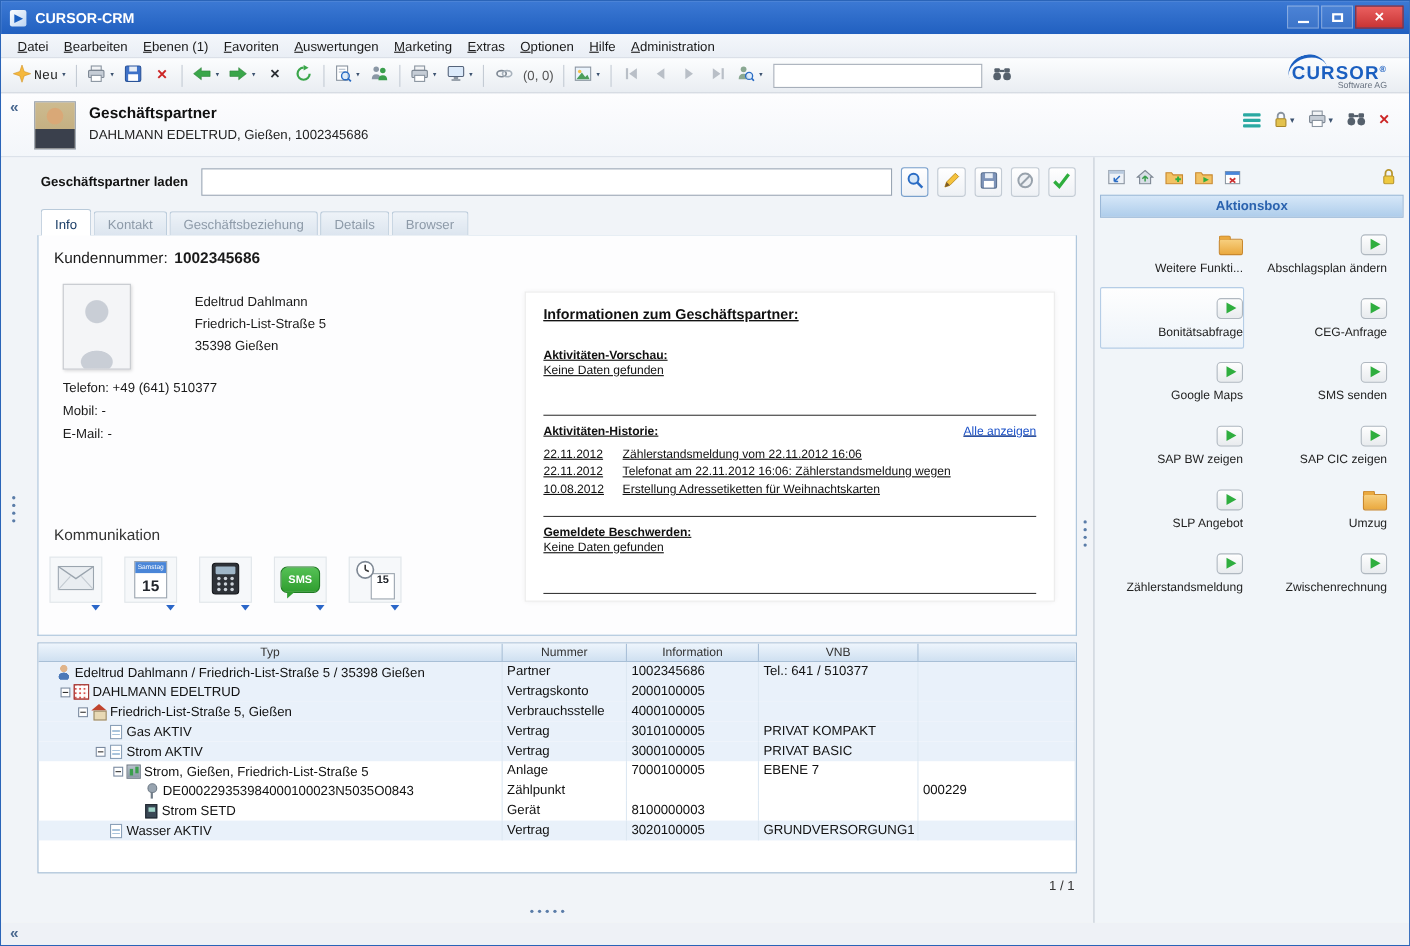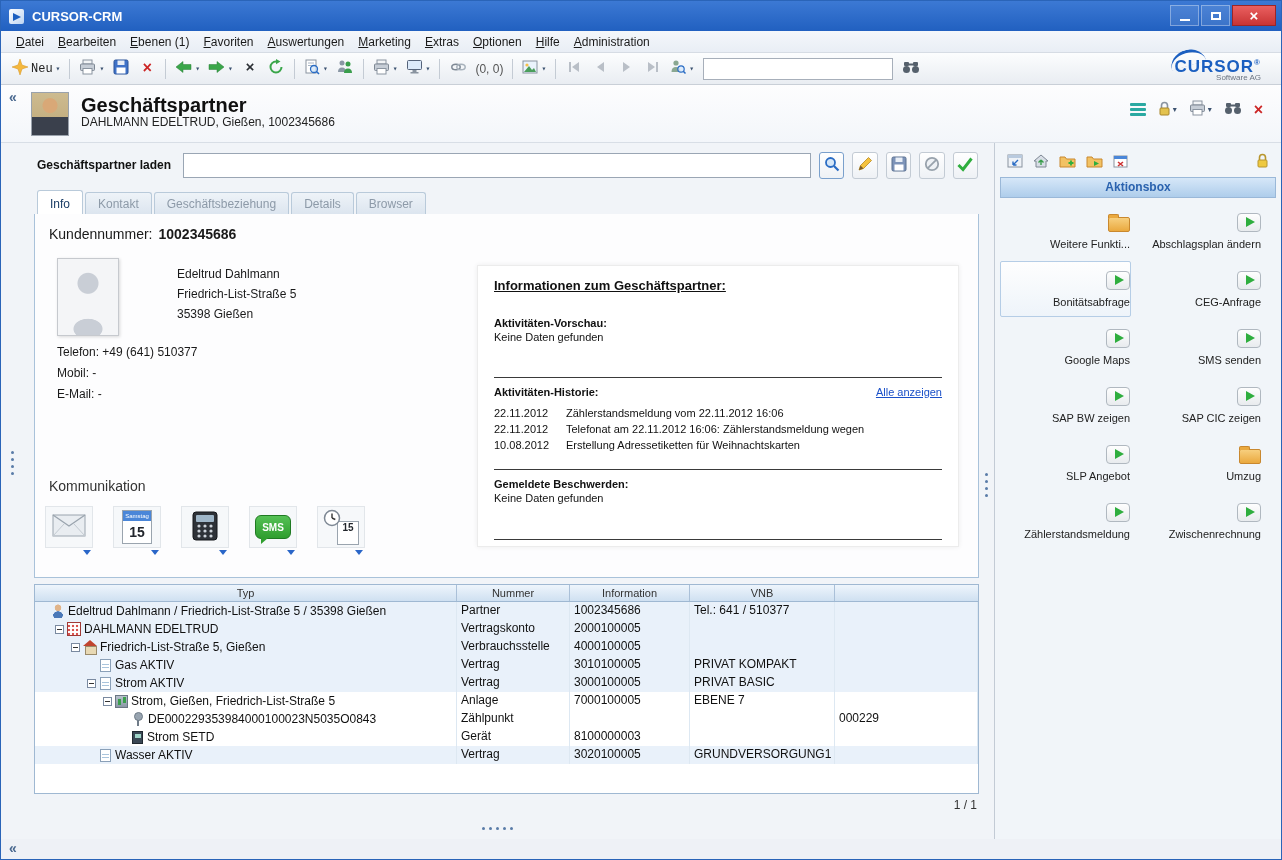--- a/index.html
+++ b/index.html
@@ -40,21 +40,21 @@
   .logo-sub{font-size:8px;color:#6a7482;}
 
   
   .header-band{position:absolute;top:84px;left:0;right:0;height:58px;background:linear-gradient(#fdfdfe,#f3f6fa);border-bottom:1px solid #d8dee6;}
   .chev{color:#49688f;font-weight:bold;font-size:14px;line-height:1;}
   .collapse-left{position:absolute;left:8px;top:5px;}
   .avatar{position:absolute;left:30px;top:7px;width:38px;height:44px;border:1px solid #9aa2ac;background:
     radial-gradient(circle at 50% 30%, #d9a877 0 7px, transparent 8px),
     linear-gradient(transparent 0 58%, #3a404c 58%),
     linear-gradient(#cdbb90,#bfa878);}
-  .rh-title{position:absolute;left:80px;top:9px;font-size:20px;font-weight:bold;color:#101010;}
+  .rh-title{position:absolute;left:80px;top:9px;font-size:14px;font-weight:bold;color:#101010;}
   .rh-sub{position:absolute;left:80px;top:30px;font-size:12px;color:#222;}
   .rh-icons{position:absolute;right:18px;top:15px;display:flex;align-items:center;gap:12px;}
   .hamb{display:flex;flex-direction:column;gap:2px;}
   .hamb i{width:16px;height:3px;background:#2aa9a2;border-radius:1px;}
   .iconbtn{display:flex;align-items:center;gap:2px;background:transparent;border:none;padding:0;}
 
   
   .left-pane{position:absolute;top:142px;left:0;width:993px;bottom:20px;background:#f1f4f8;}
   .right-pane{position:absolute;top:142px;left:993px;right:0;bottom:20px;background:#f1f5f9;border-left:1px solid #c3cbd5;}
   .bottom-strip{position:absolute;left:0;right:0;bottom:0;height:20px;background:#eef1f6;}
@@ -95,21 +95,21 @@
   .cal-date{flex:1;display:flex;align-items:center;justify-content:center;font-size:14px;font-weight:bold;color:#22262c;}
   .sms-icon{position:relative;width:36px;height:24px;background:linear-gradient(#55c155,#2f9e2f);border:1px solid #1f7a22;border-radius:6px;color:#fff;font-size:10px;font-weight:bold;display:flex;align-items:center;justify-content:center;}
   .sms-icon::after{content:'';position:absolute;left:5px;bottom:-6px;border-top:6px solid #2f9e2f;border-right:7px solid transparent;}
   .task-icon{position:relative;width:36px;height:36px;}
   .mini-cal{position:absolute;right:0;bottom:0;width:22px;height:24px;border:1px solid #9aa4ae;background:#fff;}
   .mini-cal-head{height:6px;background:#4a86d8;}
   .mini-cal-date{font-size:10px;font-weight:bold;text-align:center;color:#22262c;}
   .task-clock{position:absolute;left:0;top:0;}
 
   
-  .info-panel{position:absolute;left:442px;top:51px;width:482px;height:282px;background:#fff;border:1px solid #ececec;box-shadow:0 0 5px rgba(0,0,0,.07);padding:12px 16px 4px;font-size:11px;display:flex;flex-direction:column;color:#111;}
+  .info-panel{position:absolute;left:442px;top:51px;width:482px;height:282px;background:#fff;border:1px solid #ececec;box-shadow:0 0 5px rgba(0,0,0,.07);padding:12px 16px 4px;font-size:11px;display:flex;flex-direction:column;color:#111;text-decoration:underline;}
   .ip-title{font-size:13px;font-weight:bold;text-decoration:underline;margin-bottom:24px;}
   .ip-h{font-weight:bold;margin-bottom:2px;}
   .ip-empty{margin-bottom:0;}
   .ip-hr{border:none;border-top:1px solid #3a3a3a;height:0;}
   .hr1{margin-top:34px;margin-bottom:8px;}
   .hist-head{display:flex;justify-content:space-between;align-items:baseline;margin-bottom:5px;}
   .ip-link{color:#1a50c8;text-decoration:underline;font-size:11px;}
   .hist-row{display:flex;line-height:16px;}
   .hist-date{width:72px;flex:none;}
   .hr2{margin-top:16px;margin-bottom:8px;}

